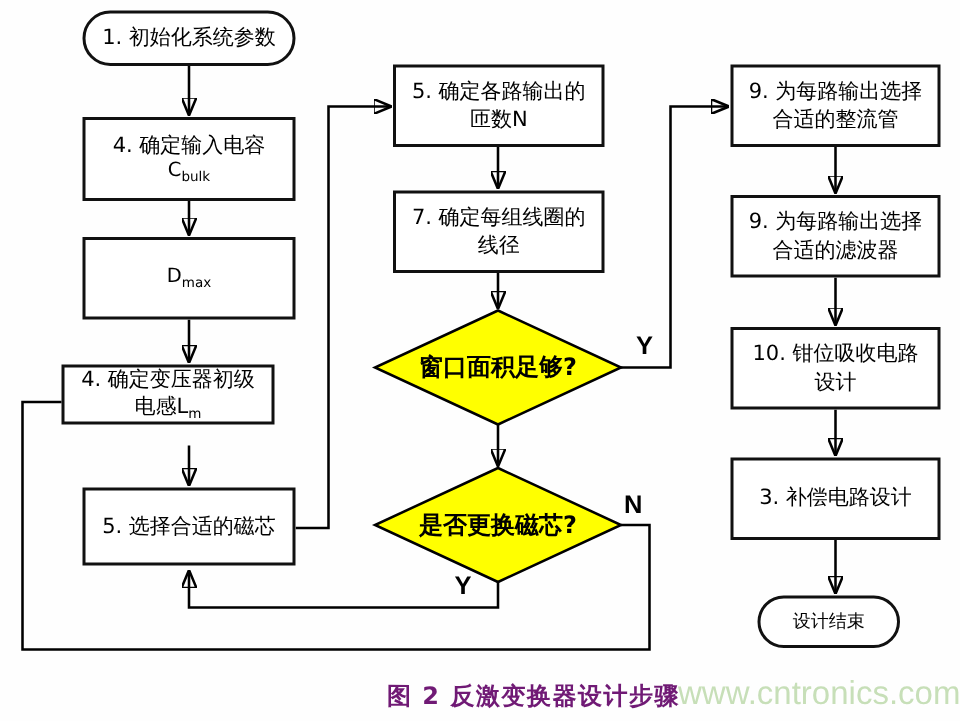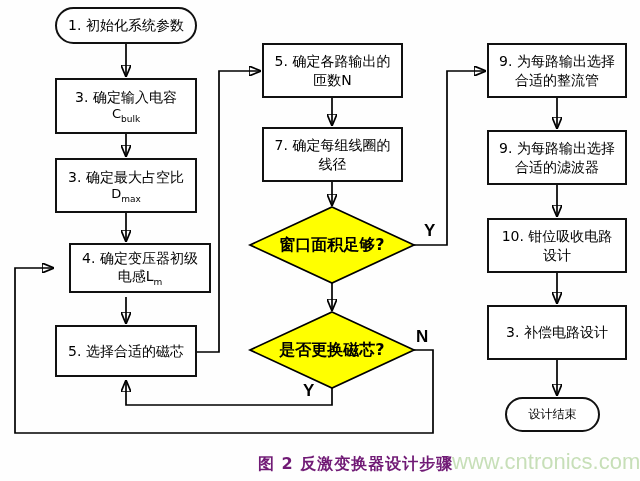--- a/index.html
+++ b/index.html
@@ -67,30 +67,29 @@
 
     <polygon class="diamond" points="332,207 414,245 332,283 250,245" fill="#ffff00"></polygon>
     <polygon class="diamond" points="332,312 414,350 332,388 250,350" fill="#ffff00"></polygon>
   </svg>
 
   <div class="node terminal" style="left:55px;top:7px;width:142px;height:37px">
     <div>1. 初始化系统参数</div>
   </div>
 
   <div class="node" style="left:55px;top:78px;width:142px;height:56px">
-    <div>3. 确定输入电容</div>
+    <div>4. 确定输入电容</div>
     <div class="symline"><span>C</span><sub>bulk</sub></div>
   </div>
 
   <div class="node" style="left:55px;top:158px;width:142px;height:55px">
-    <div>3. 确定最大占空比</div>
     <div class="symline"><span>D</span><sub>max</sub></div>
   </div>
 
-  <div class="node" style="left:69px;top:243px;width:142px;height:50px">
+  <div class="node" style="left:41px;top:243px;width:142px;height:40px">
     <div>4. 确定变压器初级</div>
     <div><span>电感</span><span>L</span><sub>m</sub></div>
   </div>
 
   <div class="node" style="left:55px;top:325px;width:142px;height:52px">
     <div>5. 选择合适的磁芯</div>
   </div>
 
   <div class="node" style="left:262px;top:43px;width:141px;height:55px">
     <div>5. 确定各路输出的</div>

